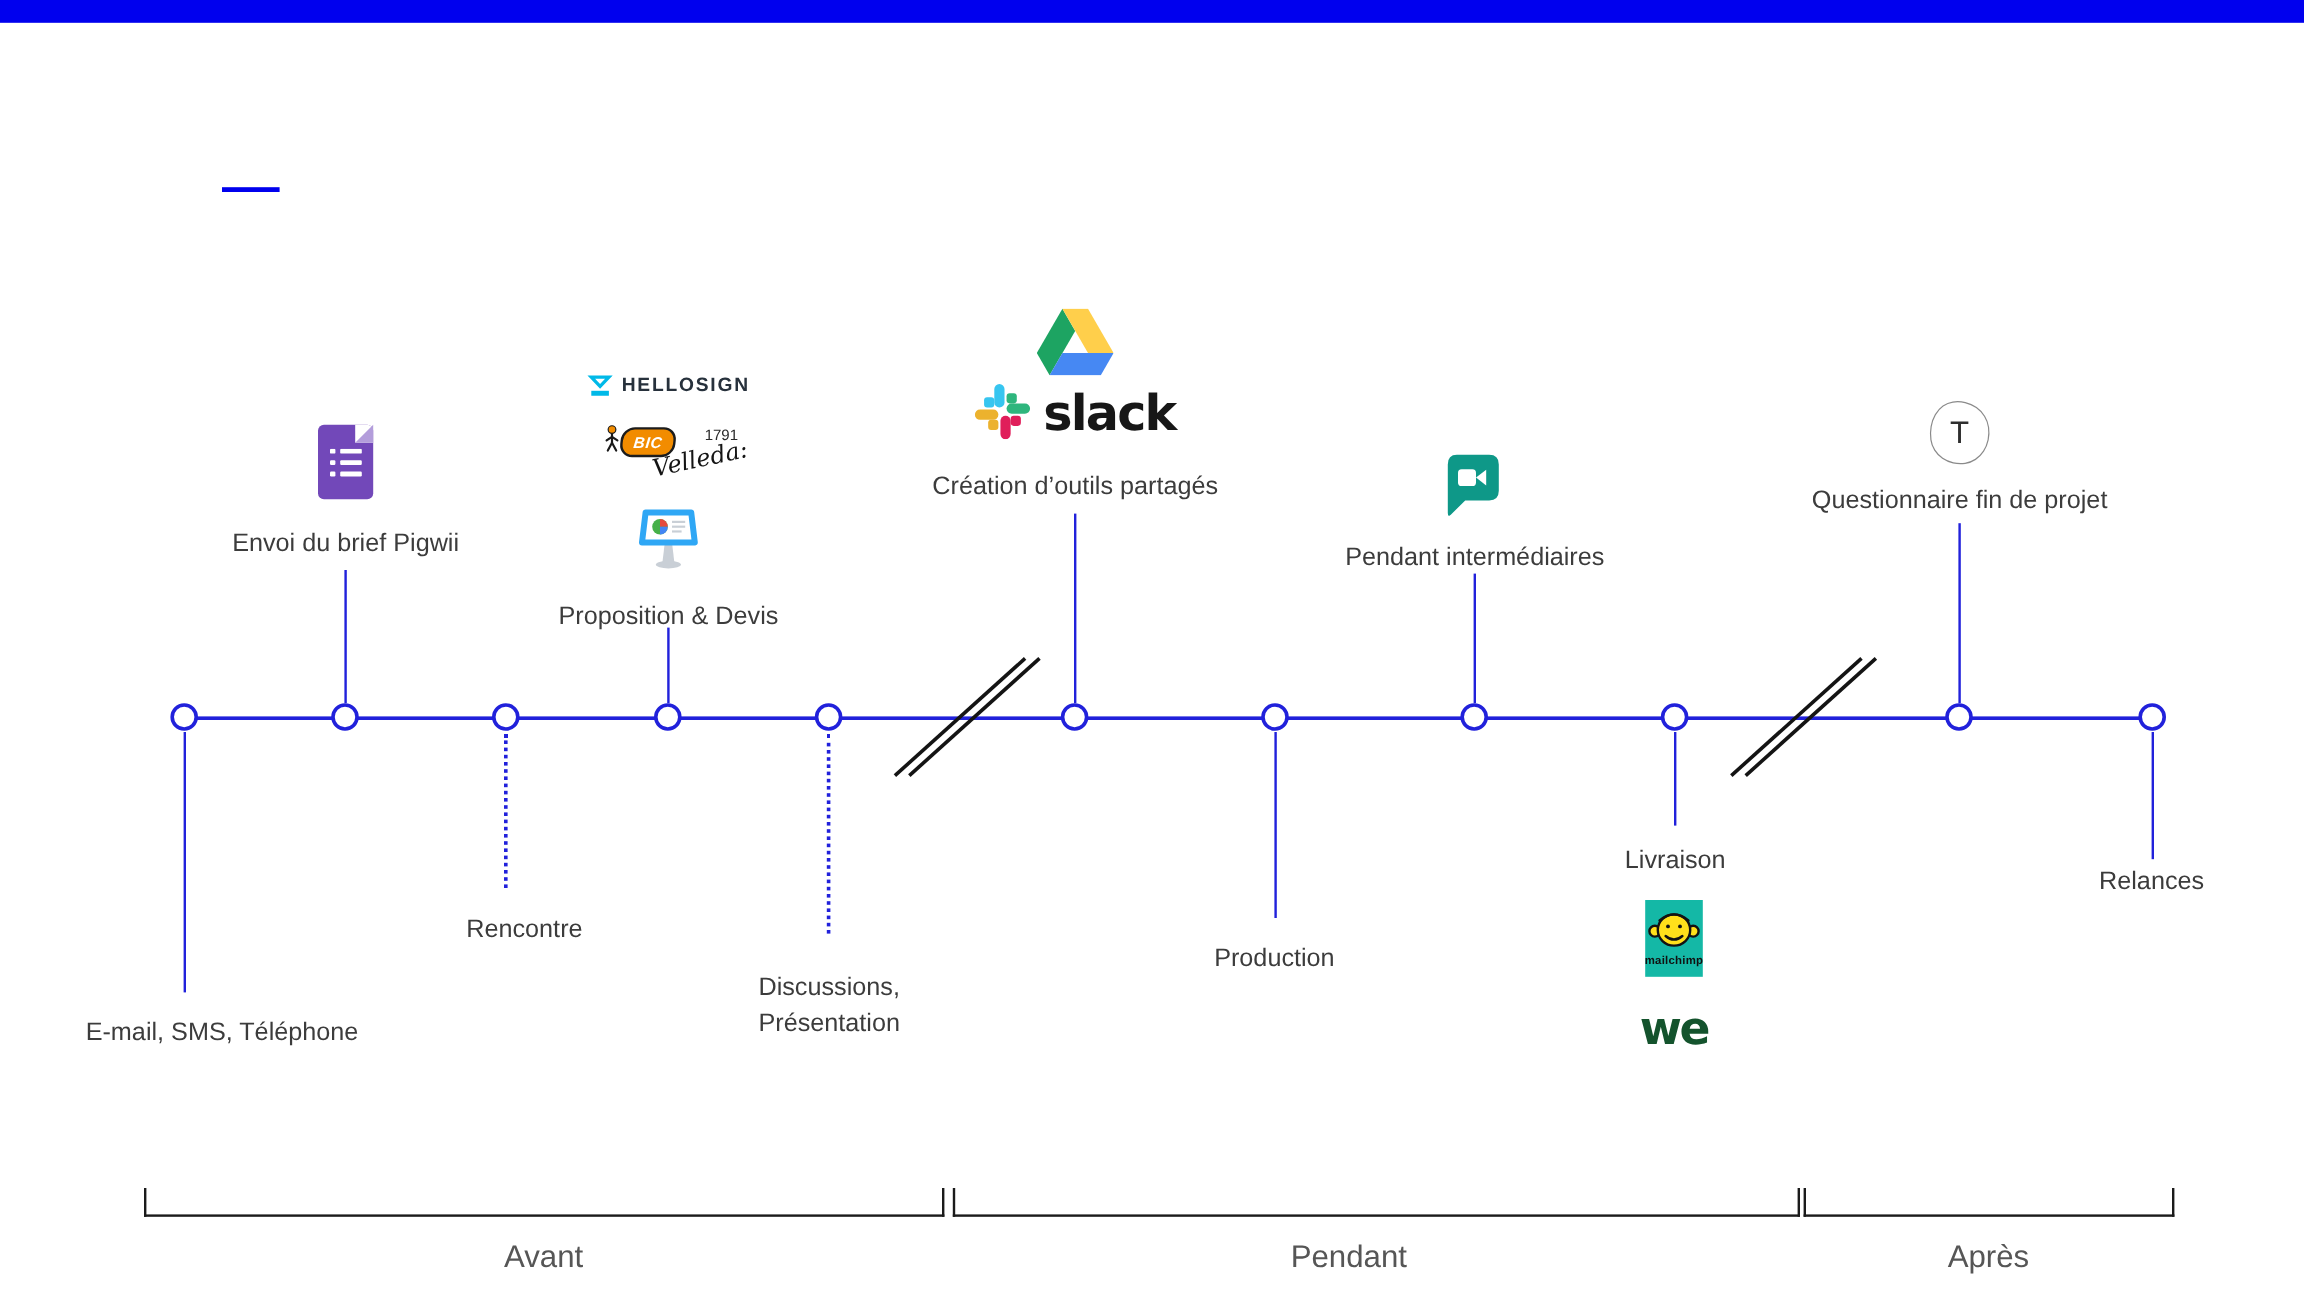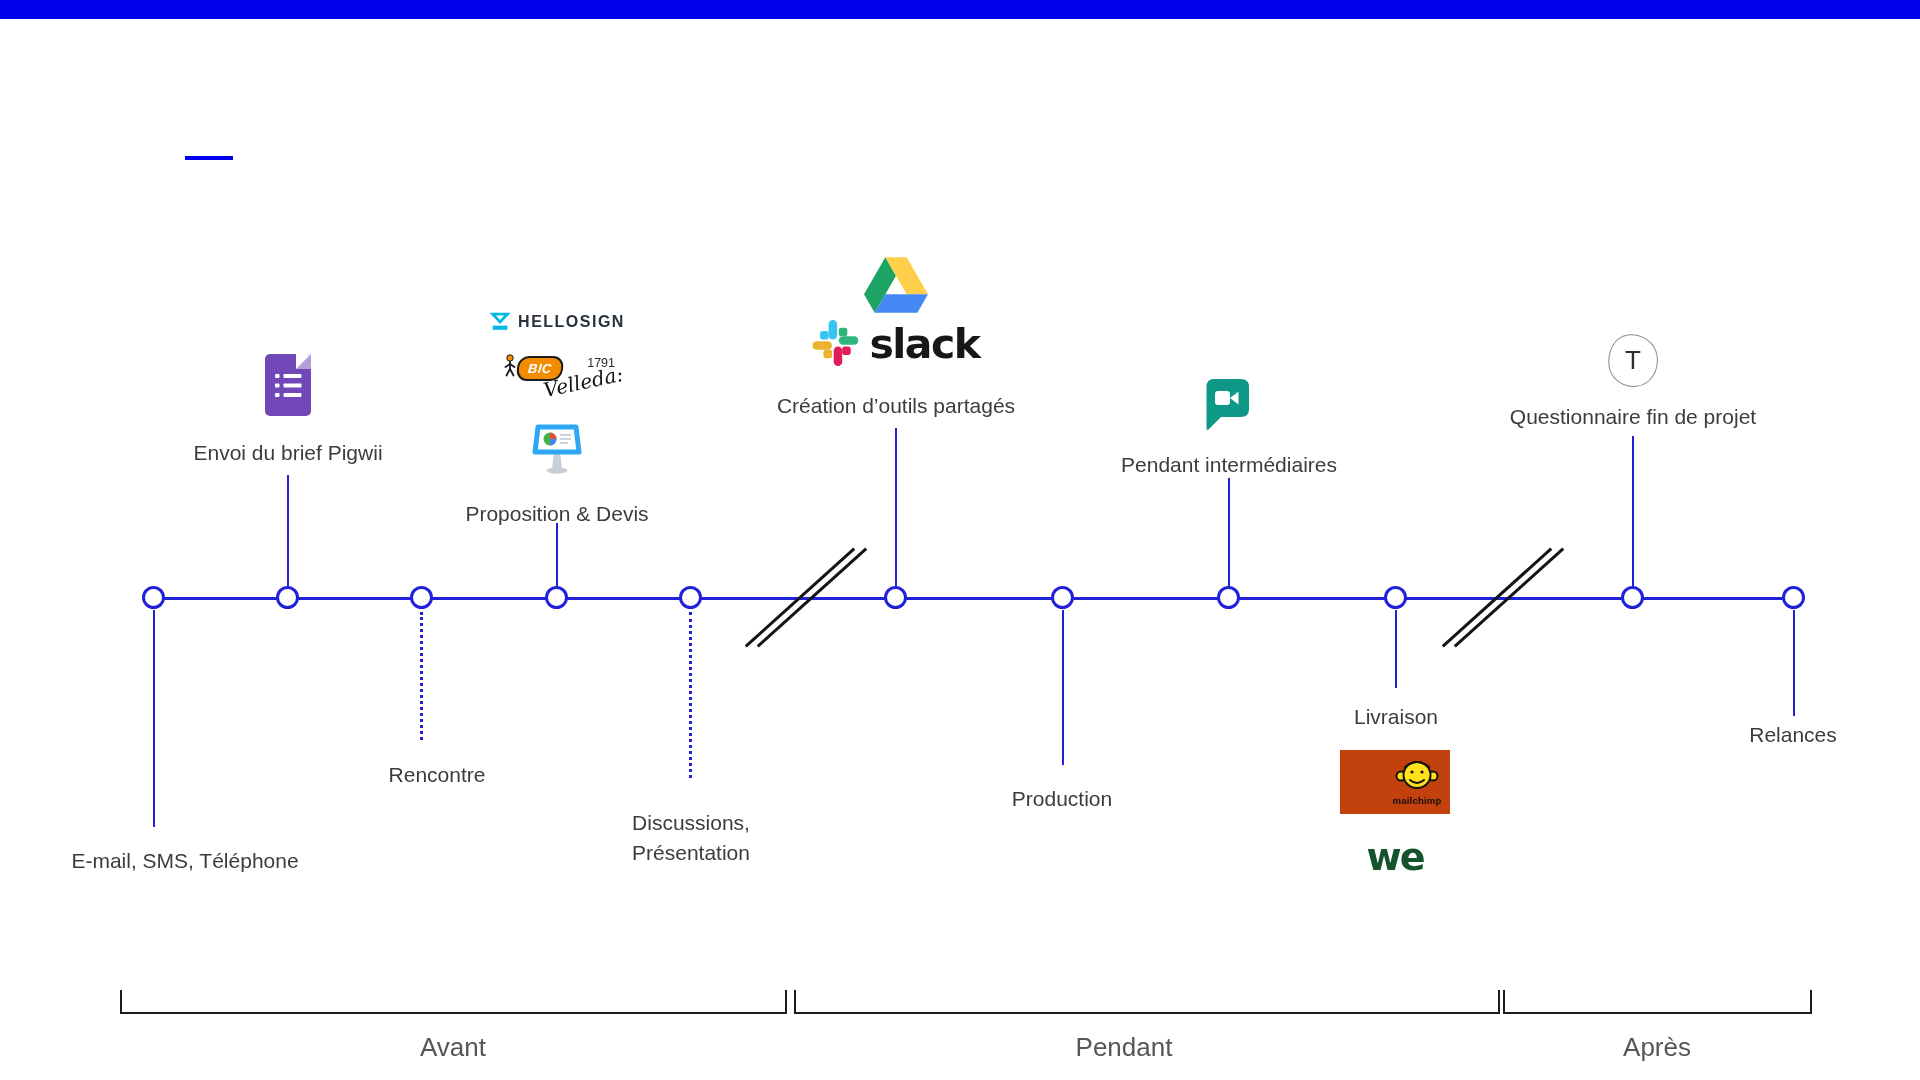--- a/index.html
+++ b/index.html
@@ -51,22 +51,22 @@
   .slack{position:absolute;left:896px;top:320px;transform:translateX(-50%);
          display:flex;align-items:flex-start;gap:11px;}
   .slack .slack-text{font-family:"DejaVu Sans", sans-serif;font-size:41px;font-weight:700;
                      letter-spacing:-1.5px;color:#171717;}
   .meet{position:absolute;left:1227px;top:376px;transform:translateX(-50%);}
   .typeform{position:absolute;left:1633px;top:334px;transform:translateX(-50%) rotate(-8deg);
             width:48px;height:51px;border:1.6px solid #8a8a8a;
             border-radius:46% 54% 48% 52% / 55% 48% 52% 45%;
             display:flex;align-items:center;justify-content:center;}
   .typeform span{font-size:26px;color:#2e2e2e;transform:rotate(8deg);}
-  .mailchimp{position:absolute;left:1395px;top:750px;transform:translateX(-50%);width:66px;height:64px;
-             background:#c2410c;display:flex;flex-direction:column;align-items:center;justify-content:flex-start;padding-left:44px;}
+  .mailchimp{position:absolute;left:1395px;top:750px;transform:translateX(-50%);width:48px;height:64px;
+             background:#14b8a6;display:flex;flex-direction:column;align-items:center;justify-content:flex-start;}
   .mailchimp svg{margin-top:6px;}
   .mailchimp .mc-text{font-size:9.5px;font-weight:800;color:#111;margin-top:1px;letter-spacing:.2px;}
   .wetransfer{position:absolute;left:1395px;top:838px;transform:translateX(-50%);
               font-family:"DejaVu Sans", sans-serif;font-size:38px;font-weight:900;
               letter-spacing:-2px;color:#14532d;line-height:1;}
 </style>
 </head>
 <body>
 
 <div class="canvas">

